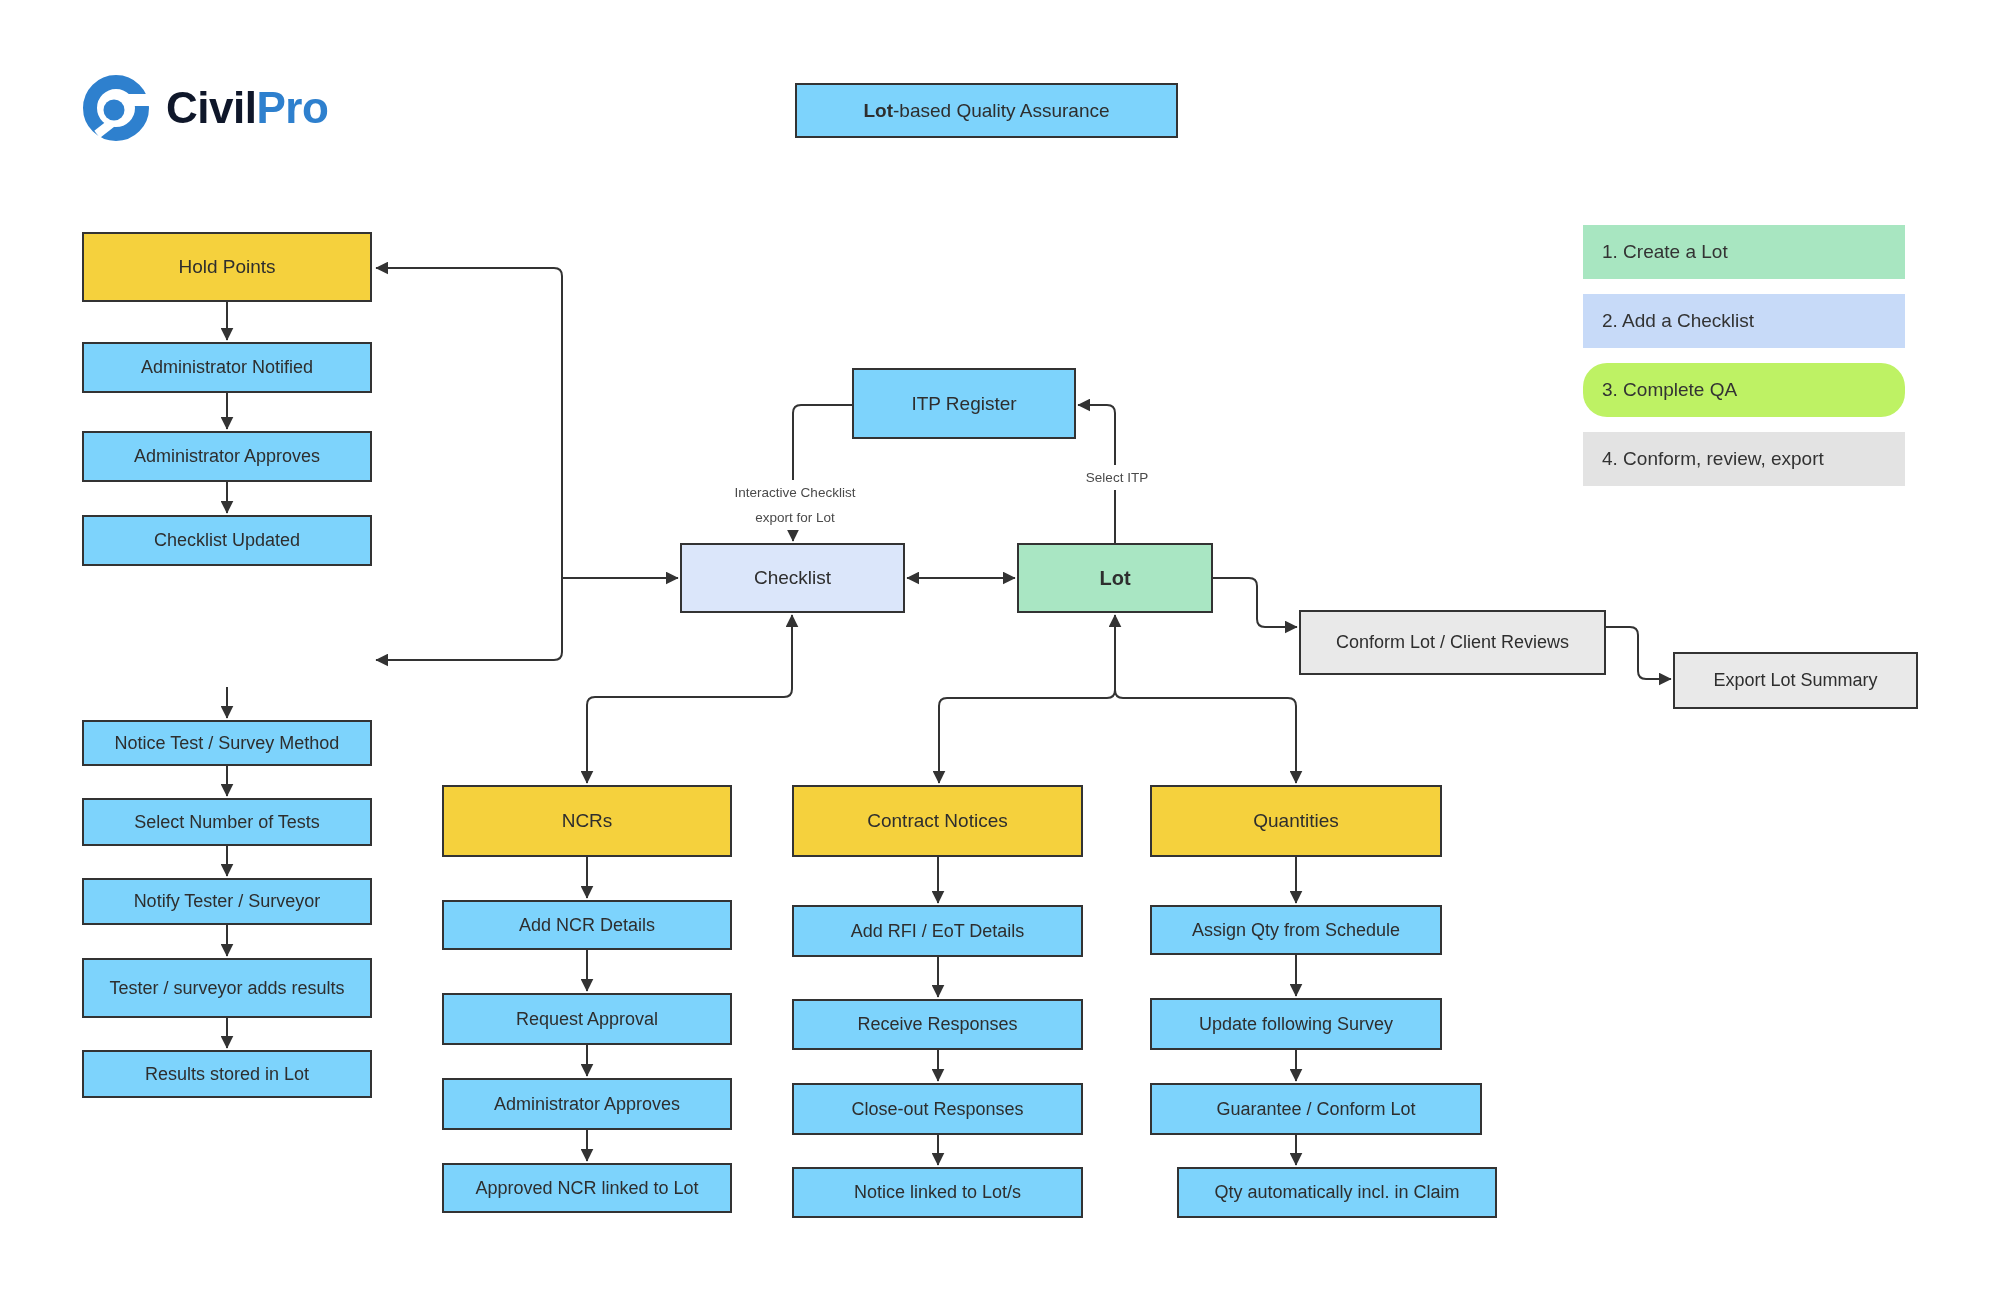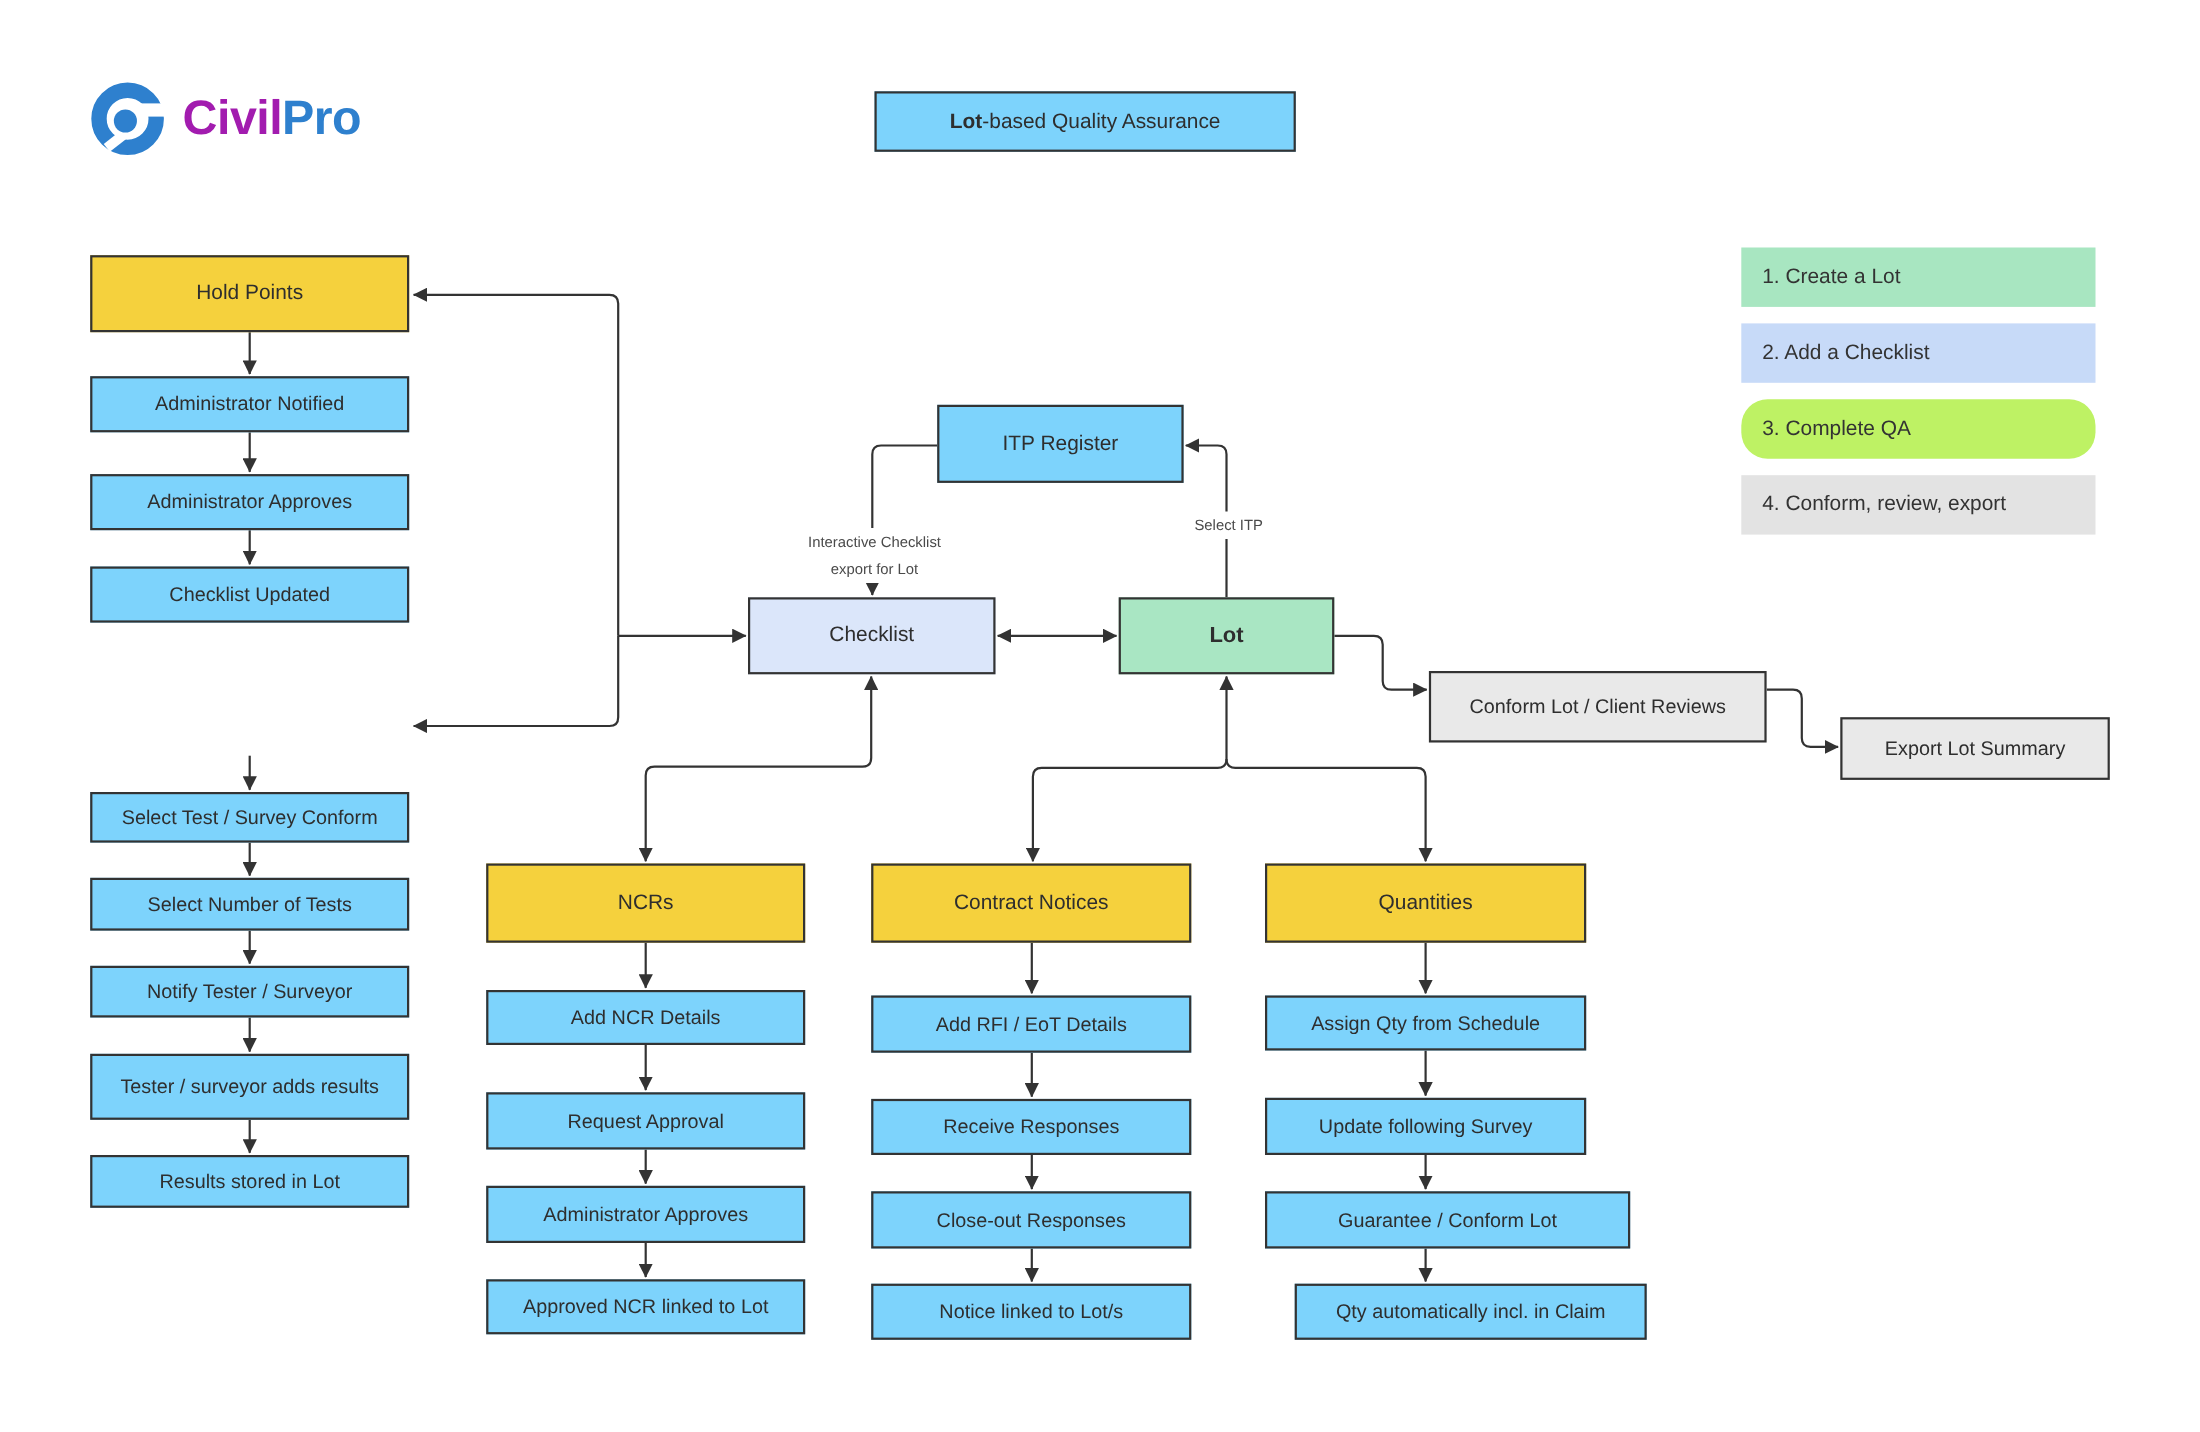--- a/index.html
+++ b/index.html
@@ -20,21 +20,21 @@
        display:flex;align-items:center;box-sizing:border-box;padding-left:19px;
        font-size:19px;color:#333333;}
   .lg-green{background:#A8E6C1;}
   .lg-blue{background:#C7DAF8;}
   .lg-yellow{background:#bef264;border-radius:24px;}
   .lg-gray{background:#E3E3E3;}
   .edge-label{position:absolute;z-index:3;background:#ffffff;color:#4a4a4a;
        font-size:13.5px;text-align:center;line-height:25px;}
   .logo{position:absolute;left:78px;top:70px;display:flex;align-items:center;z-index:2;}
   .logo-text{font-size:44px;font-weight:700;letter-spacing:-0.5px;margin-left:12px;}
-  .lt-dark{color:#a21caf;}
+  .lt-dark{color:#0f172a;}
   .lt-blue{color:#2E80CE;}
 </style>
 </head>
 <body>
 
 <div class="canvas">
 
   <svg class="wires" viewBox="0 0 2000 1302">
     <defs>
       <marker id="arr" viewBox="0 0 10 10" refX="9.5" refY="5" markerWidth="13" markerHeight="13" markerUnits="userSpaceOnUse" orient="auto-start-reverse">
@@ -106,21 +106,21 @@
     </div>
   <div class="legend-item lg-gray" style="top:432px;">
       <span>4. Conform, review, export</span>
     </div>
 
   <div class="box yellow hdr" style="left:82px;top:232px;width:290px;height:70px;">Hold Points</div>
   <div class="box" style="left:82px;top:342px;width:290px;height:51px;">Administrator Notified</div>
   <div class="box" style="left:82px;top:431px;width:290px;height:51px;">Administrator Approves</div>
   <div class="box" style="left:82px;top:515px;width:290px;height:51px;">Checklist Updated</div>
 
-  <div class="box" style="left:82px;top:720px;width:290px;height:46px;">Select Test / Survey Conform</div>
+  <div class="box" style="left:82px;top:720px;width:290px;height:46px;">Notice Test / Survey Method</div>
   <div class="box" style="left:82px;top:798px;width:290px;height:48px;">Select Number of Tests</div>
   <div class="box" style="left:82px;top:878px;width:290px;height:47px;">Notify Tester / Surveyor</div>
   <div class="box" style="left:82px;top:958px;width:290px;height:60px;">Tester / surveyor adds results</div>
   <div class="box" style="left:82px;top:1050px;width:290px;height:48px;">Results stored in Lot</div>
 
   <div class="box hdr" style="left:852px;top:368px;width:224px;height:71px;">ITP Register</div>
   <div class="box blue" style="left:680px;top:543px;width:225px;height:70px;">Checklist</div>
   <div class="box green" style="left:1017px;top:543px;width:196px;height:70px;">Lot</div>
   <div class="box gray" style="left:1299px;top:610px;width:307px;height:65px;">Conform Lot / Client Reviews</div>
   <div class="box gray" style="left:1673px;top:652px;width:245px;height:57px;">Export Lot Summary</div>

